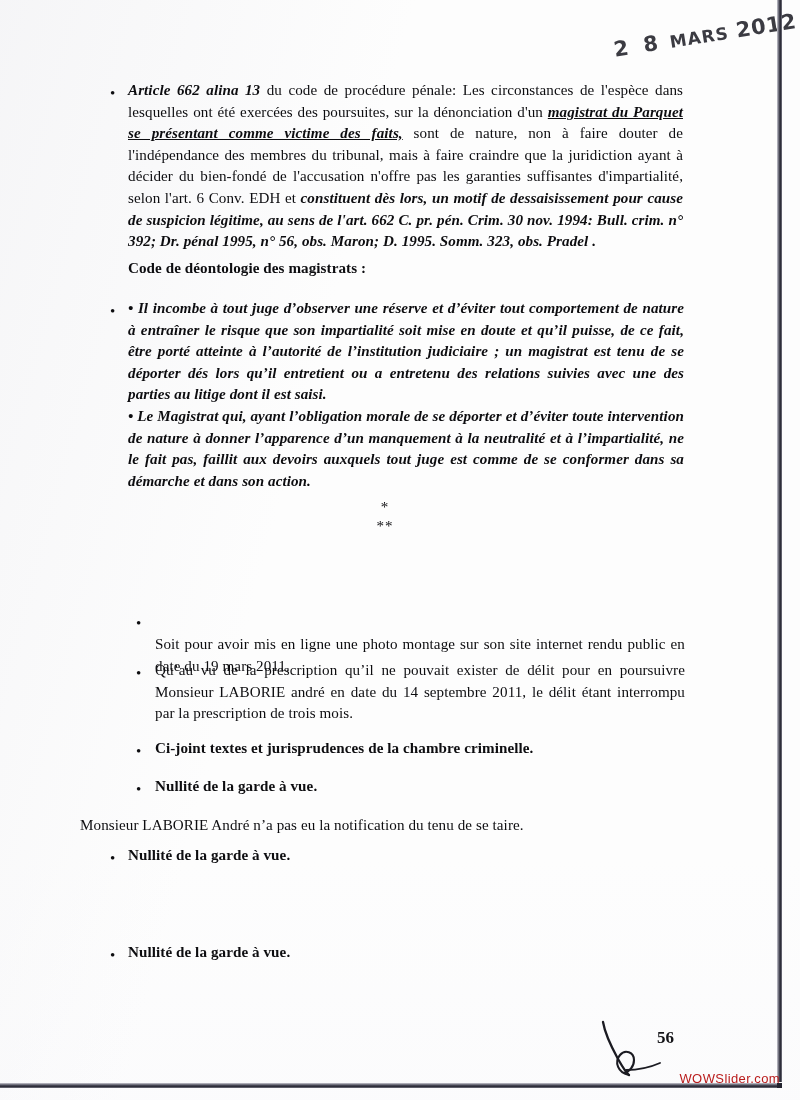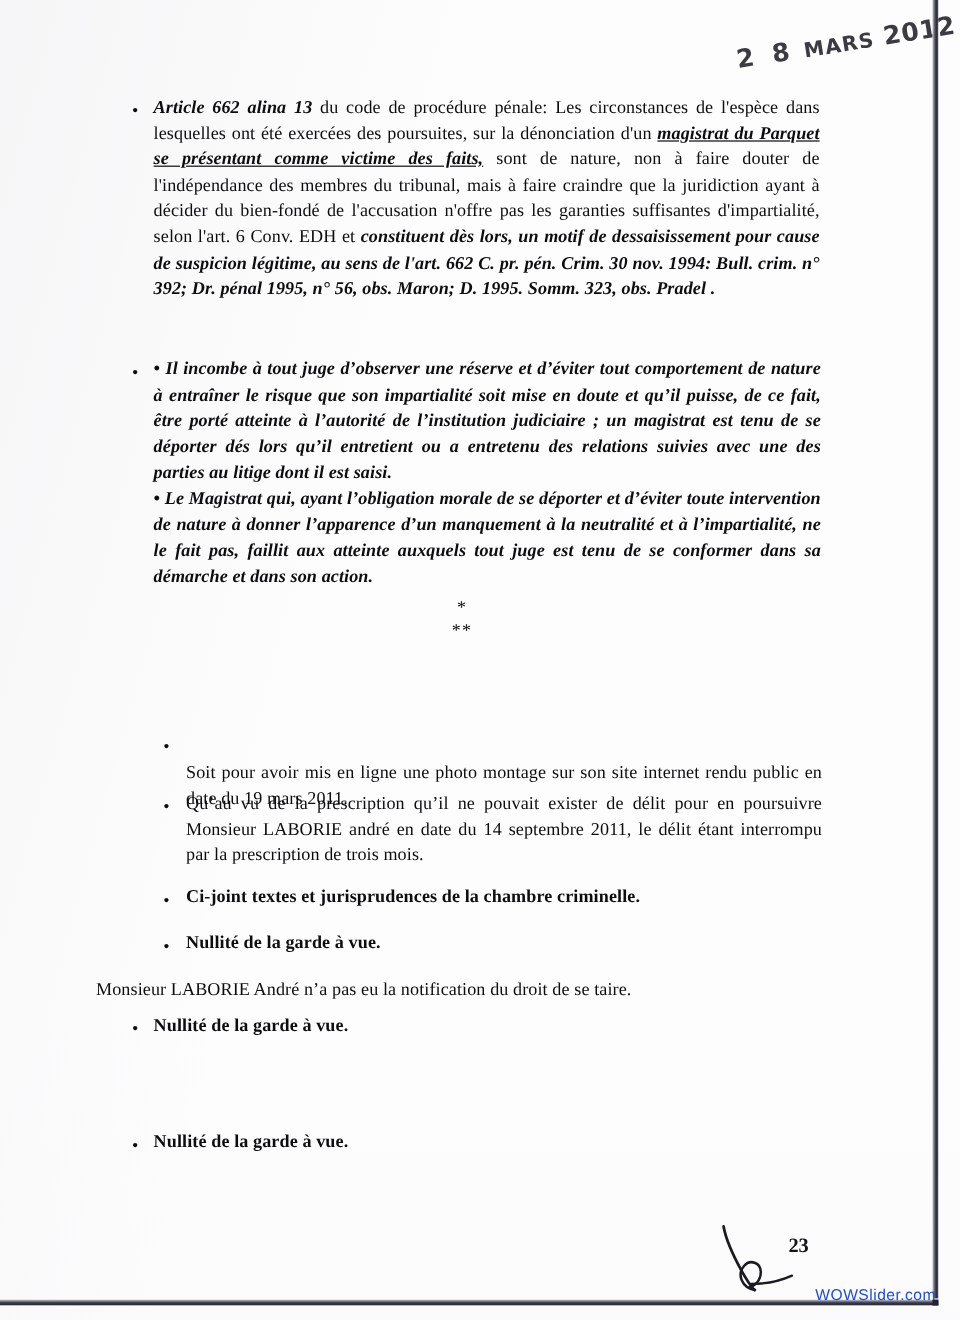--- a/index.html
+++ b/index.html
@@ -158,21 +158,21 @@
     font-size: 17px;
     color: #141418;
   }
   .watermark {
     position: absolute;
     right: 20px;
     bottom: 14px;
     font-family: "Liberation Sans", sans-serif;
     font-size: 13px;
     letter-spacing: 0.4px;
-    color: #1d4ed8;
+    color: #b91c1c;
     white-space: nowrap;
   }
 </style>
 </head>
 <body>
 
 <div class="scan-page">
 
   <div class="scan-tint"></div>
 
@@ -182,64 +182,65 @@
     <span class="d-year">2012</span>
   </div>
 
   <div class="doc-body">
 
     <span class="bullet" id="bullet-article">•</span>
     <div class="para" id="block-article">
       <span class="bold">Article 662 alina 13</span><span> du code de procédure pénale: Les circonstances de l'espèce dans lesquelles ont été exercées des poursuites, sur la dénonciation d'un </span><span class="bi ul">magistrat du Parquet se présentant comme victime des faits,</span><span> sont de nature, non à faire douter de l'indépendance des membres du tribunal, mais à faire craindre que la juridiction ayant à décider du bien-fondé de l'accusation n'offre pas les garanties suffisantes d'impartialité, selon l'art. 6 Conv. EDH et </span><span class="bi">constituent dès lors, un motif de dessaisissement pour cause de suspicion légitime, au sens de l'art. 662 C. pr. pén.</span><span class="bold"> Crim. 30 nov. 1994: Bull. crim. n° 392; Dr. pénal 1995, n° 56, obs. Maron; D. 1995. Somm. 323, obs. Pradel .</span>
     </div>
 
+    <div class="para" id="block-code-heading">Code de déontologie des magistrats :</div>
 
     <span class="bullet" id="bullet-incombe">•</span>
     <div class="para bi" id="block-incombe">• Il incombe à tout juge d’observer une réserve et d’éviter tout comportement de nature à entraîner le risque que son impartialité soit mise en doute et qu’il puisse, de ce fait, être porté atteinte à l’autorité de l’institution judiciaire ; un magistrat est tenu de se déporter dés lors qu’il entretient ou a entretenu des relations suivies avec une des parties au litige dont il est saisi.</div>
 
-    <div class="para bi" id="block-magistrat">• Le Magistrat qui, ayant l’obligation morale de se déporter et d’éviter toute intervention de nature à donner l’apparence d’un manquement à la neutralité et à l’impartialité, ne le fait pas, faillit aux atteinte auxquels tout juge est tenu de se conformer dans sa démarche et dans son action.</div>
+    <div class="para bi" id="block-magistrat">• Le Magistrat qui, ayant l’obligation morale de se déporter et d’éviter toute intervention de nature à donner l’apparence d’un manquement à la neutralité et à l’impartialité, ne le fait pas, faillit aux devoirs auxquels tout juge est comme de se conformer dans sa démarche et dans son action.</div>
 
     <div class="para" id="block-stars">
       <span class="stars-line1">*</span>
       <span class="stars-line2">**</span>
     </div>
 
 
     <span class="bullet" id="bullet-soit">•</span>
     <div class="para" id="block-soit">Soit pour avoir mis en ligne une photo montage sur son site internet rendu public en date du 19 mars 2011.</div>
 
     <span class="bullet" id="bullet-quau">•</span>
     <div class="para" id="block-quau">Qu’au vu de la prescription qu’il ne pouvait exister de délit pour en poursuivre Monsieur LABORIE andré en date du 14 septembre 2011, le délit étant interrompu par la prescription de trois mois.</div>
 
     <span class="bullet" id="bullet-cijoint">•</span>
     <div class="para" id="block-cijoint">Ci-joint textes et jurisprudences de la chambre criminelle.</div>
 
     <span class="bullet" id="bullet-null1">•</span>
     <div class="para" id="block-null1">Nullité de la garde à vue.</div>
 
-    <div class="para" id="block-mons1">Monsieur LABORIE André n’a pas eu la notification du droit de se taire.</div>
+    <div class="para" id="block-mons1">Monsieur LABORIE André n’a pas eu la notification du tenu de se taire.</div>
 
     <span class="bullet" id="bullet-null2">•</span>
     <div class="para" id="block-null2">Nullité de la garde à vue.</div>
 
 
     <span class="bullet" id="bullet-null3">•</span>
     <div class="para" id="block-null3">Nullité de la garde à vue.</div>
 
   </div>
 
   <div class="signature">
     <svg viewBox="0 0 74 62" width="74" height="62" aria-hidden="true">
       <path d="M7 4 C9 16, 16 30, 22 41 C26 48, 30 55, 33 57" fill="none" stroke="#1b1b22" stroke-width="2.3" stroke-linecap="round"></path>
       <path d="M33 57 C22 55, 18 44, 24 37 C29 31, 38 34, 38 42 C38 49, 33 54, 28 55" fill="none" stroke="#1b1b22" stroke-width="2.1" stroke-linecap="round"></path>
       <path d="M30 52 C42 52, 55 49, 64 45" fill="none" stroke="#1b1b22" stroke-width="1.9" stroke-linecap="round"></path>
     </svg>
   </div>
 
-  <div class="page-number">23</div>
+  <div class="page-number">56</div>
 
   <div class="edge-right"></div>
   <div class="edge-bottom"></div>
   <div class="edge-corner"></div>
 
   <div class="watermark">WOWSlider.com</div>
 
 </div>
 
 </body></html>

